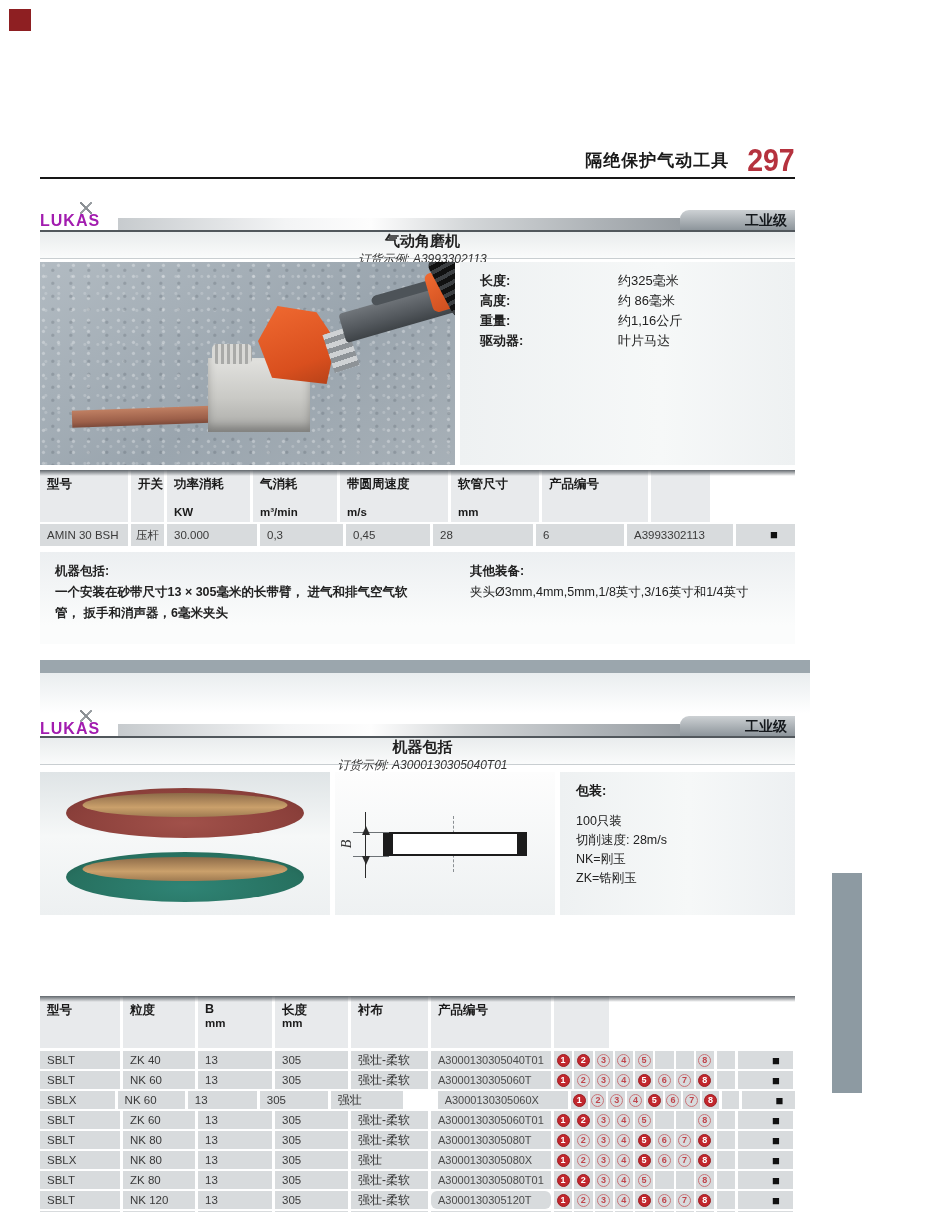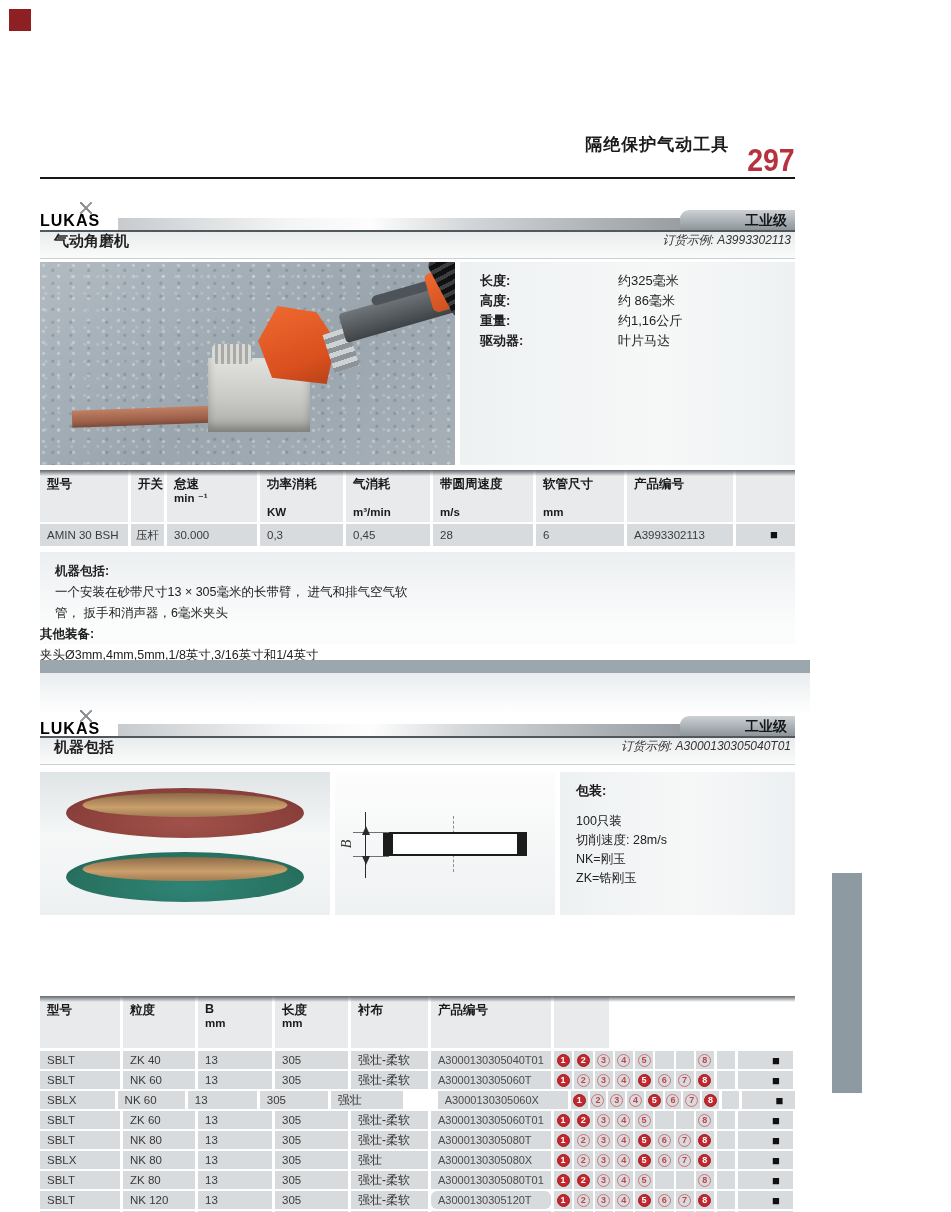--- a/index.html
+++ b/index.html
@@ -5,40 +5,40 @@
   html,body{margin:0;padding:0;background:#fff;}
   body{width:951px;height:1212px;position:relative;overflow:hidden;
        font-family:"Liberation Sans","DejaVu Sans",sans-serif;color:#1a1a1a;}
   .abs{position:absolute;}
 
   
   .corner{left:9px;top:9px;width:22px;height:22px;background:#8e1f22;}
 
   
   .pagehead{left:40px;top:136px;width:755px;height:40px;display:flex;justify-content:flex-end;align-items:flex-end;gap:14px;}
-  .pagehead .ht{font-size:17px;font-weight:bold;letter-spacing:1px;padding-bottom:20px;}
+  .pagehead .ht{font-size:17px;font-weight:bold;letter-spacing:1px;padding-bottom:4px;}
   .pagehead .pn{font-size:31px;font-weight:bold;color:#b5323e;line-height:1;transform:scaleX(.92);transform-origin:right bottom;}
   .hrule{left:40px;top:177px;width:755px;height:2px;background:#161616;}
 
   
-  .lukas{width:86px;height:24px;font-size:16px;font-weight:bold;letter-spacing:1px;color:#000000;
+  .lukas{width:86px;height:24px;font-size:16px;font-weight:bold;letter-spacing:1px;color:#a21caf;
          border-bottom:6px solid #1d4ed8;position:absolute;line-height:22px;}
   .lukas-fig{position:absolute;top:-8px;left:40px;width:12px;height:12px;
      background:linear-gradient(45deg,transparent 44%,#8a8f93 44%,#8a8f93 58%,transparent 58%),
                 linear-gradient(-45deg,transparent 44%,#9a9fa3 44%,#9a9fa3 58%,transparent 58%);}
 
   
   .strip{height:12px;background:linear-gradient(90deg,#c7cbce,#f3f4f5 30%,#fdfdfd 45%,#d4d7d9 62%,#aeb3b7 85%,#989ea3);}
   .grade{width:115px;height:20px;background:linear-gradient(180deg,#cdd1d4,#8d959b);
          border-top-left-radius:9px;text-align:right;font-size:14px;font-weight:bold;
          line-height:20px;padding-right:8px;box-sizing:border-box;color:#14181c;}
   .darkline{height:2px;background:#51575c;}
   .titlerow{width:755px;height:27px;background:linear-gradient(180deg,#e9eced,#fafbfb);
-            border-bottom:1px solid #c9ced1;display:flex;justify-content:space-between;align-items:flex-start;
-            padding:0 4px 0 14px;box-sizing:border-box;}
+            border-bottom:1px solid #c9ced1;display:flex;justify-content:space-between;align-items:center;
+            padding:0 4px 0 14px;box-sizing:border-box;flex-direction:column;}
   .titlerow .st{font-size:15px;font-weight:bold;color:#222;}
   .titlerow .oe{font-size:12px;font-style:italic;color:#333;}
 
   
   .photo1{left:40px;top:262px;width:415px;height:203px;overflow:hidden;
     background:
       radial-gradient(circle at 23% 31%, rgba(255,255,255,.30) 1px, transparent 2.2px) 0 0/15px 11px,
       radial-gradient(circle at 71% 64%, rgba(52,62,72,.20) 1px, transparent 2.2px) 0 0/18px 13px,
       radial-gradient(circle at 45% 85%, rgba(255,255,255,.18) 1px, transparent 2px) 0 0/13px 17px,
       linear-gradient(145deg,#b2bbc2,#9aa5ae 55%,#a7b0b7);}
@@ -82,25 +82,25 @@
   .sq{display:inline-block;font-size:13px;color:#111;line-height:18px;}
 
   
   .t1{left:40px;top:470px;width:755px;}
   .t1 .h{height:52px;}
   .t1 .d{margin-top:2px;}
   .t1 .d .cell{height:22px;line-height:22px;}
 
   
   .notes{left:40px;top:552px;width:755px;height:92px;display:flex;
-         background:linear-gradient(180deg,#eceff1,#fbfcfc 80%);padding-top:9px;box-sizing:border-box;flex-direction:column;}
+         background:linear-gradient(180deg,#eceff1,#fbfcfc 80%);padding-top:9px;box-sizing:border-box;}
   .ncol{font-size:12.5px;line-height:21px;color:#222;}
   .ncol .nt{font-weight:bold;}
   .nc1{width:430px;padding-left:15px;box-sizing:border-box;}
-  .nc1 .nx{width:362px;}
+  .nc1 .nx{width:362px;font-weight:bold;}
   .nc2{padding-left:0;}
 
   
   .sep{left:40px;top:660px;width:770px;height:13px;background:#9ba6ad;}
   .postsep{left:40px;top:673px;width:770px;height:40px;background:linear-gradient(180deg,#e9edef,#ffffff);}
 
   
   .photo2{left:40px;top:772px;width:290px;height:143px;overflow:hidden;
      background:linear-gradient(180deg,#dfe4e6,#f6f8f8 45%,#edf0f1);}
   .beltring{position:absolute;border-radius:50%;}
@@ -202,33 +202,29 @@
 </div>
 
 <div class="abs t1 hwrap">
   <div class="trow h">
     <div class="hcell" style="width:88px">
         <span class="lbl">型号</span>
       </div>
     <div class="hcell" style="width:33px">
         <span class="lbl">开关</span>
       </div>
-    <div class="hcell" style="width:90px">
-        <span class="lbl">怠速</span>
-        <span class="sub">min ⁻¹</span>
-      </div>
     <div class="hcell" style="width:83px">
         <span class="lbl">功率消耗</span>
         <span class="unit">KW</span>
       </div>
     <div class="hcell" style="width:84px">
         <span class="lbl">气消耗</span>
         <span class="unit">m³/min</span>
       </div>
-    <div class="hcell" style="width:100px">
+    <div class="hcell" style="width:108px">
         <span class="lbl">带圆周速度</span>
         <span class="unit">m/s</span>
       </div>
     <div class="hcell" style="width:88px">
         <span class="lbl">软管尺寸</span>
         <span class="unit">mm</span>
       </div>
     <div class="hcell" style="width:106px">
         <span class="lbl">产品编号</span>
       </div>

